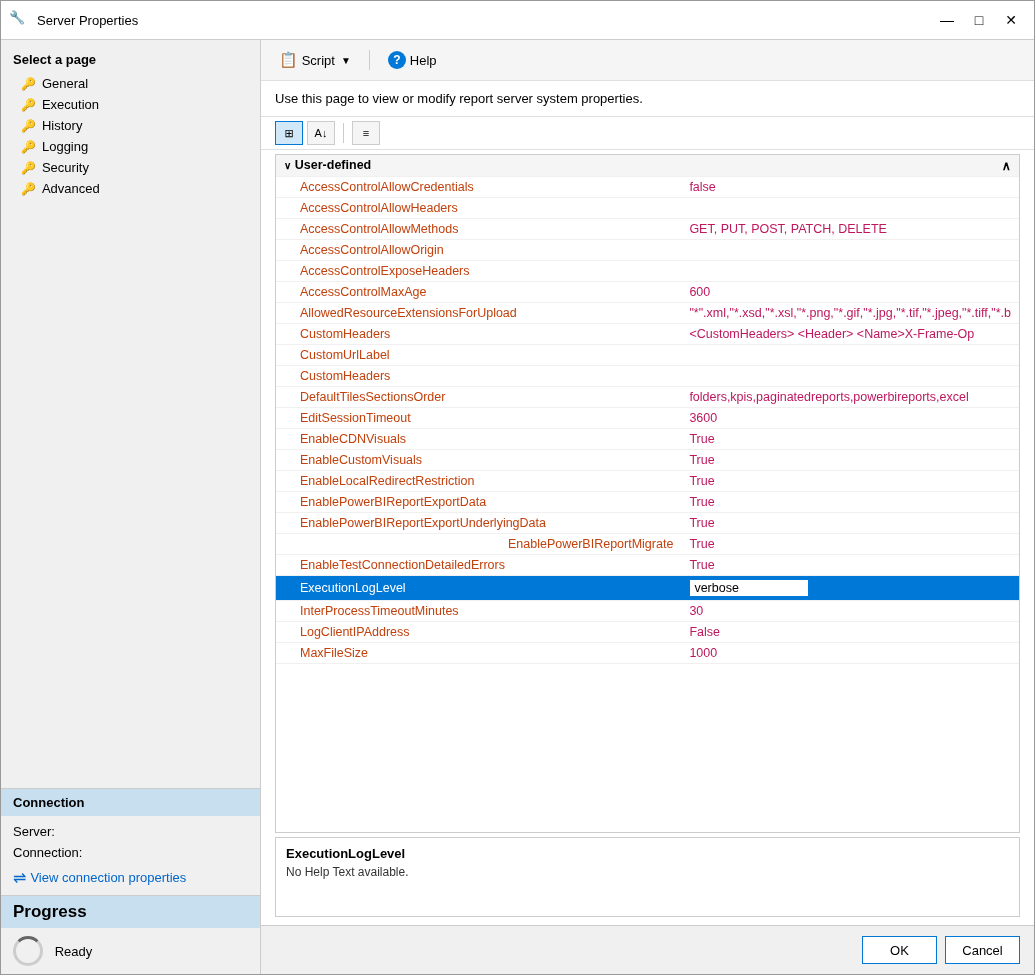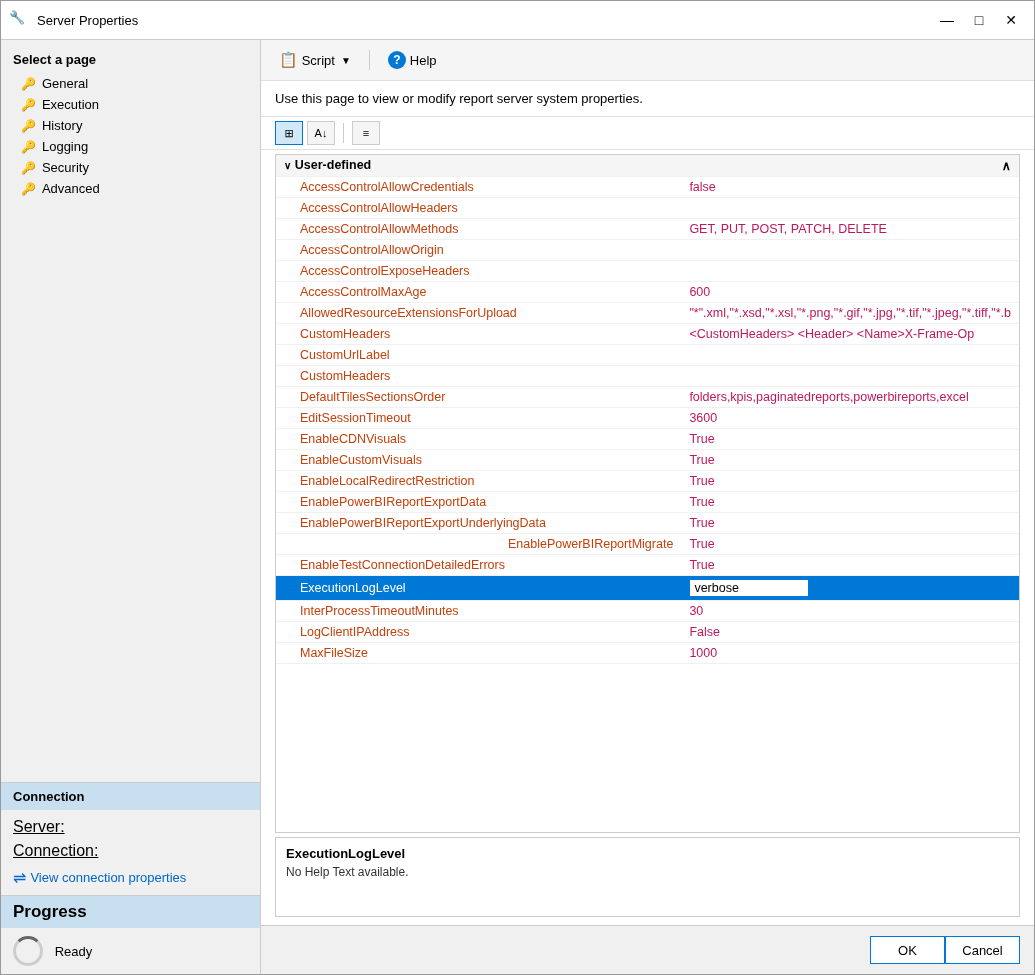--- a/index.html
+++ b/index.html
@@ -101,23 +101,22 @@
       background: #ccc;
       margin: 0;
     }
     .sidebar-connection {
       padding: 8px 12px;
     }
     .sidebar-field {
       margin-bottom: 6px;
     }
     .sidebar-field-label {
-      font-size: 16px;
+      font-size: 13px;
       color: #000;
-      text-decoration: underline;
     }
     .sidebar-field-value {
       font-size: 12px;
       color: #666;
     }
     .view-connection-link {
       display: flex;
       align-items: center;
       gap: 4px;
       color: #0066cc;
@@ -288,20 +287,21 @@
     .help-panel-text {
       font-size: 12px;
       color: #333;
     }
 
     .footer {
       display: flex;
       justify-content: flex-end;
       align-items: flex-end;
       padding: 10px 14px;
+      gap: 8px;
       border-top: 1px solid #ccc;
       background: #f0f0f0;
       flex-shrink: 0;
     }
     .footer-btn {
       width: 75px;
       height: 28px;
       border: 1px solid #0078d7;
       background: #fff;
       cursor: pointer;

